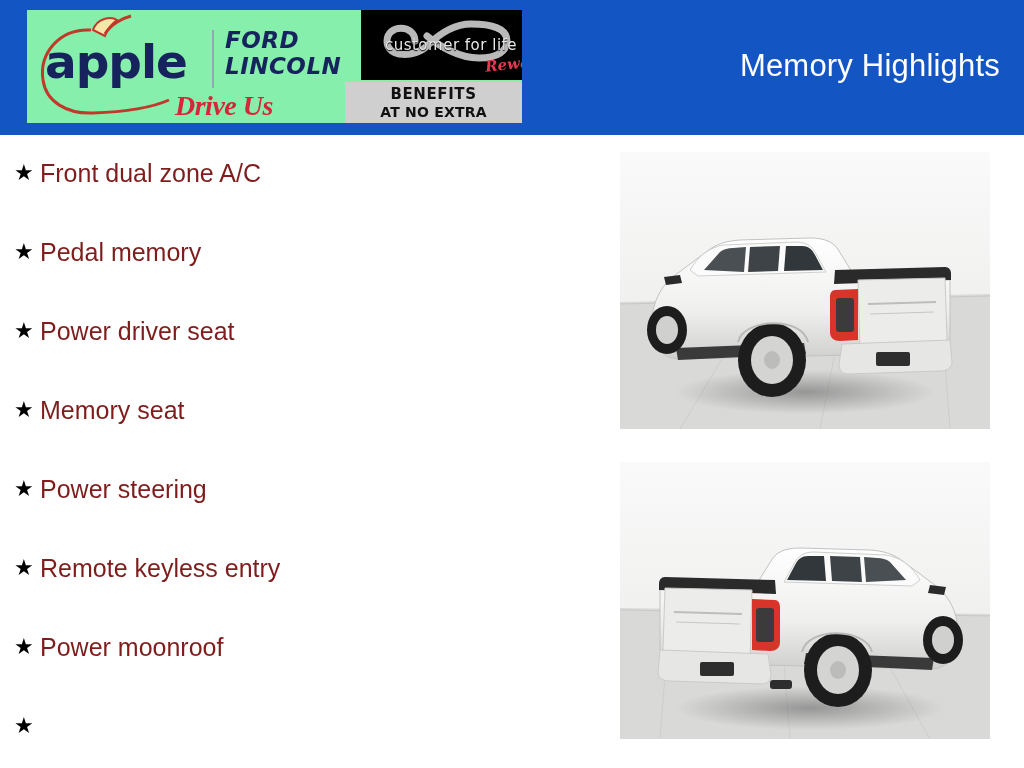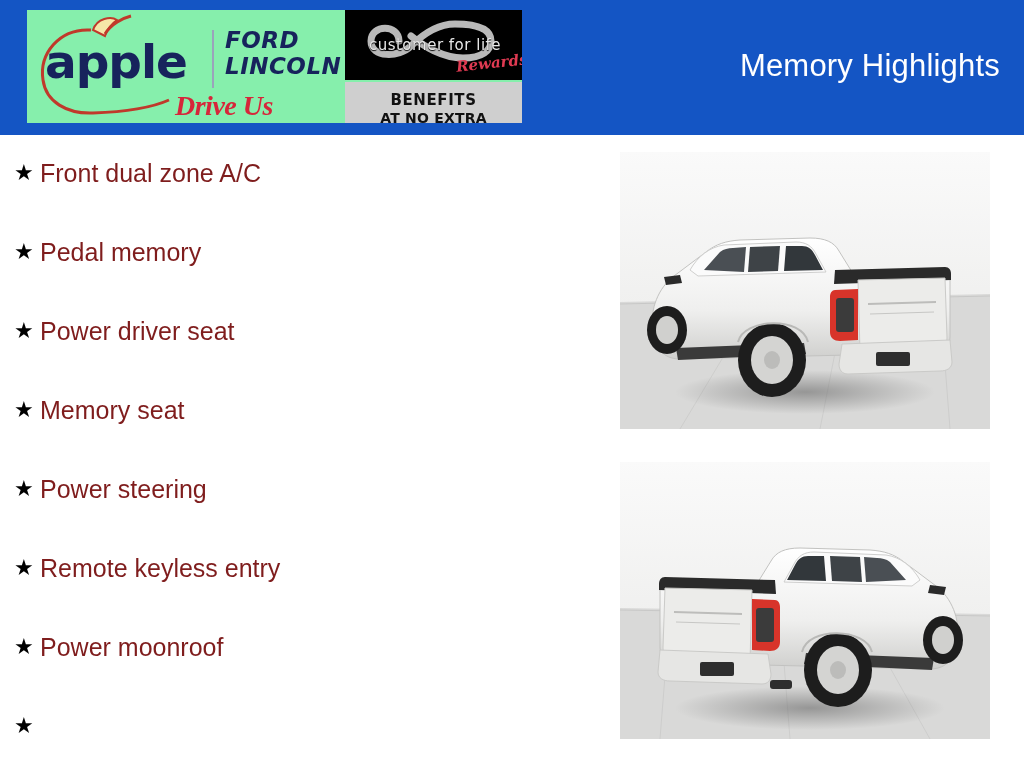--- a/index.html
+++ b/index.html
@@ -96,26 +96,27 @@
 
   
   .logo-right {
     position: relative;
     width: 177px;
     flex: 0 0 177px;
     height: 113px;
   }
   .cfl-box {
     position: absolute;
-    left: 0;
+    left: 16px;
     top: 0;
     width: 190px;
     height: 70px;
     background: #000000;
     overflow: hidden;
+    padding-left: 13px;
   }
   .cfl-infinity {
     position: absolute;
     left: 14px;
     top: 8px;
     width: 150px;
     height: 46px;
   }
   .cfl-text {
     position: absolute;
@@ -141,21 +142,21 @@
     transform: rotate(-6deg);
   }
   .benefits-box {
     position: absolute;
     left: 0;
     top: 72px;
     width: 177px;
     height: 41px;
     background: #cfcfcf;
     text-align: center;
-    padding-top: 9px;
+    padding-top: 3px;
     box-sizing: border-box;
   }
   .benefits-title {
     color: #111111;
     font-family: "DejaVu Sans", sans-serif;
     font-weight: bold;
     font-size: 15px;
     letter-spacing: 0.6px;
     line-height: 1.2;
   }

